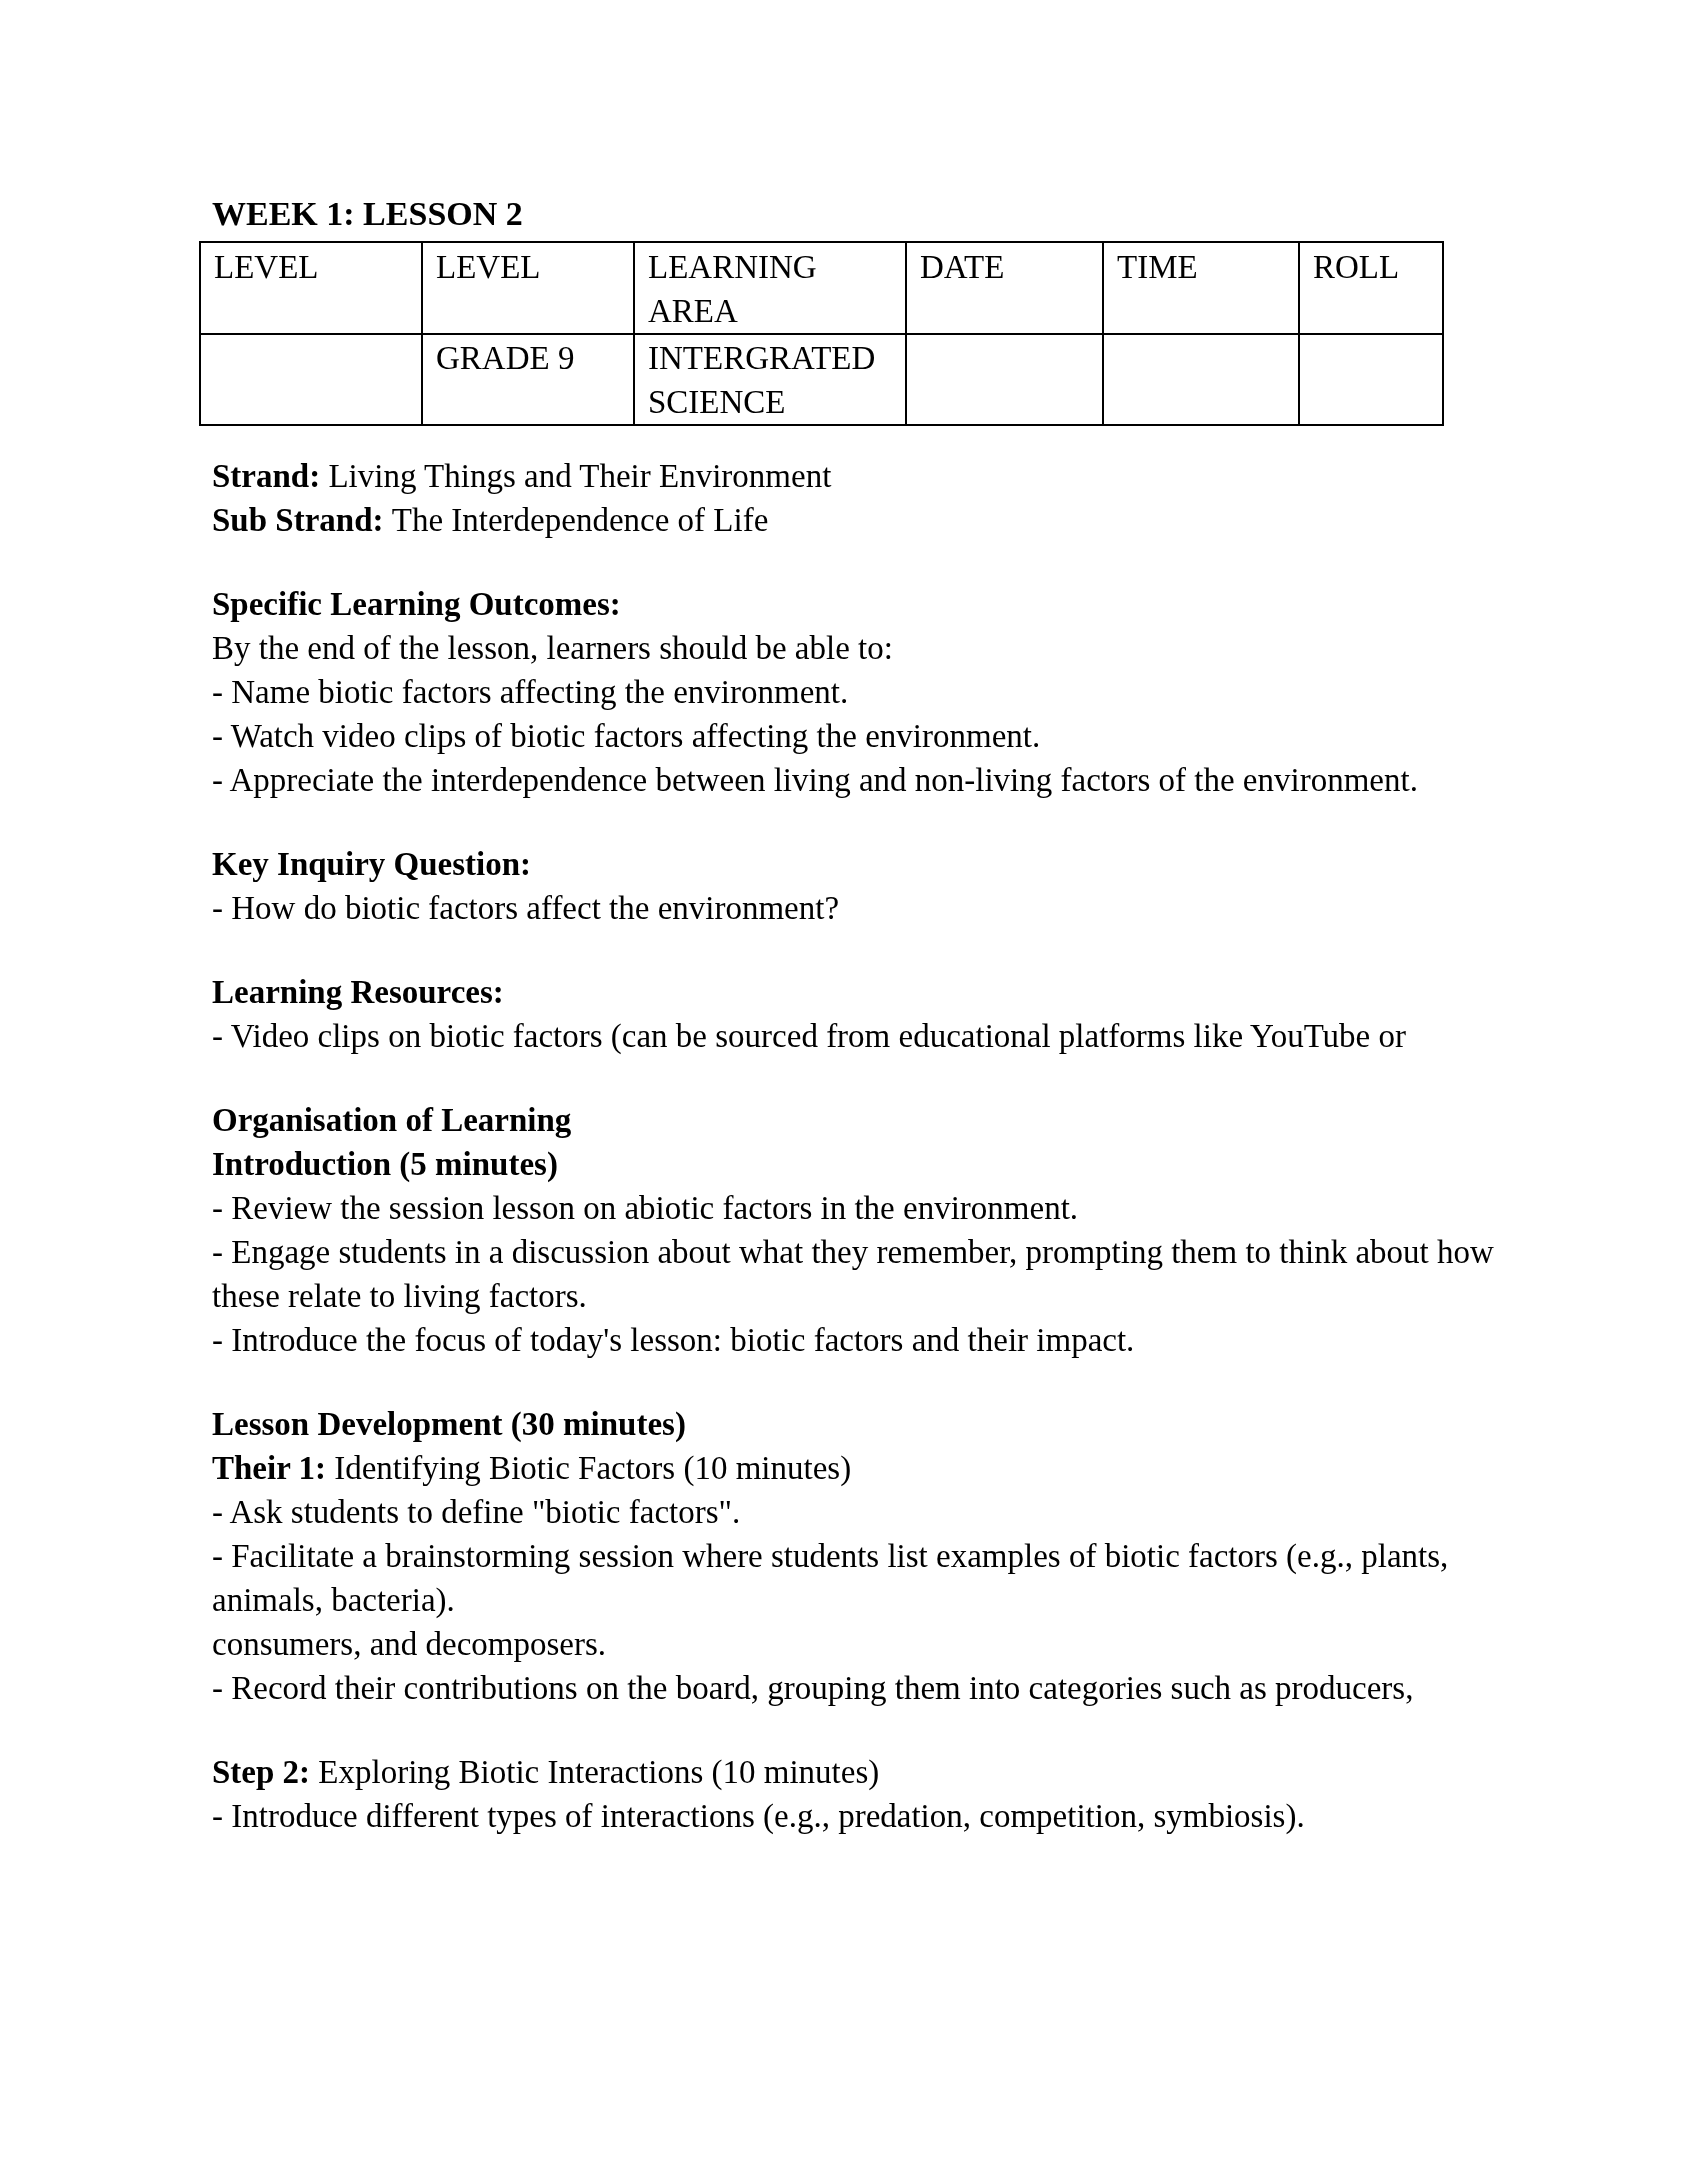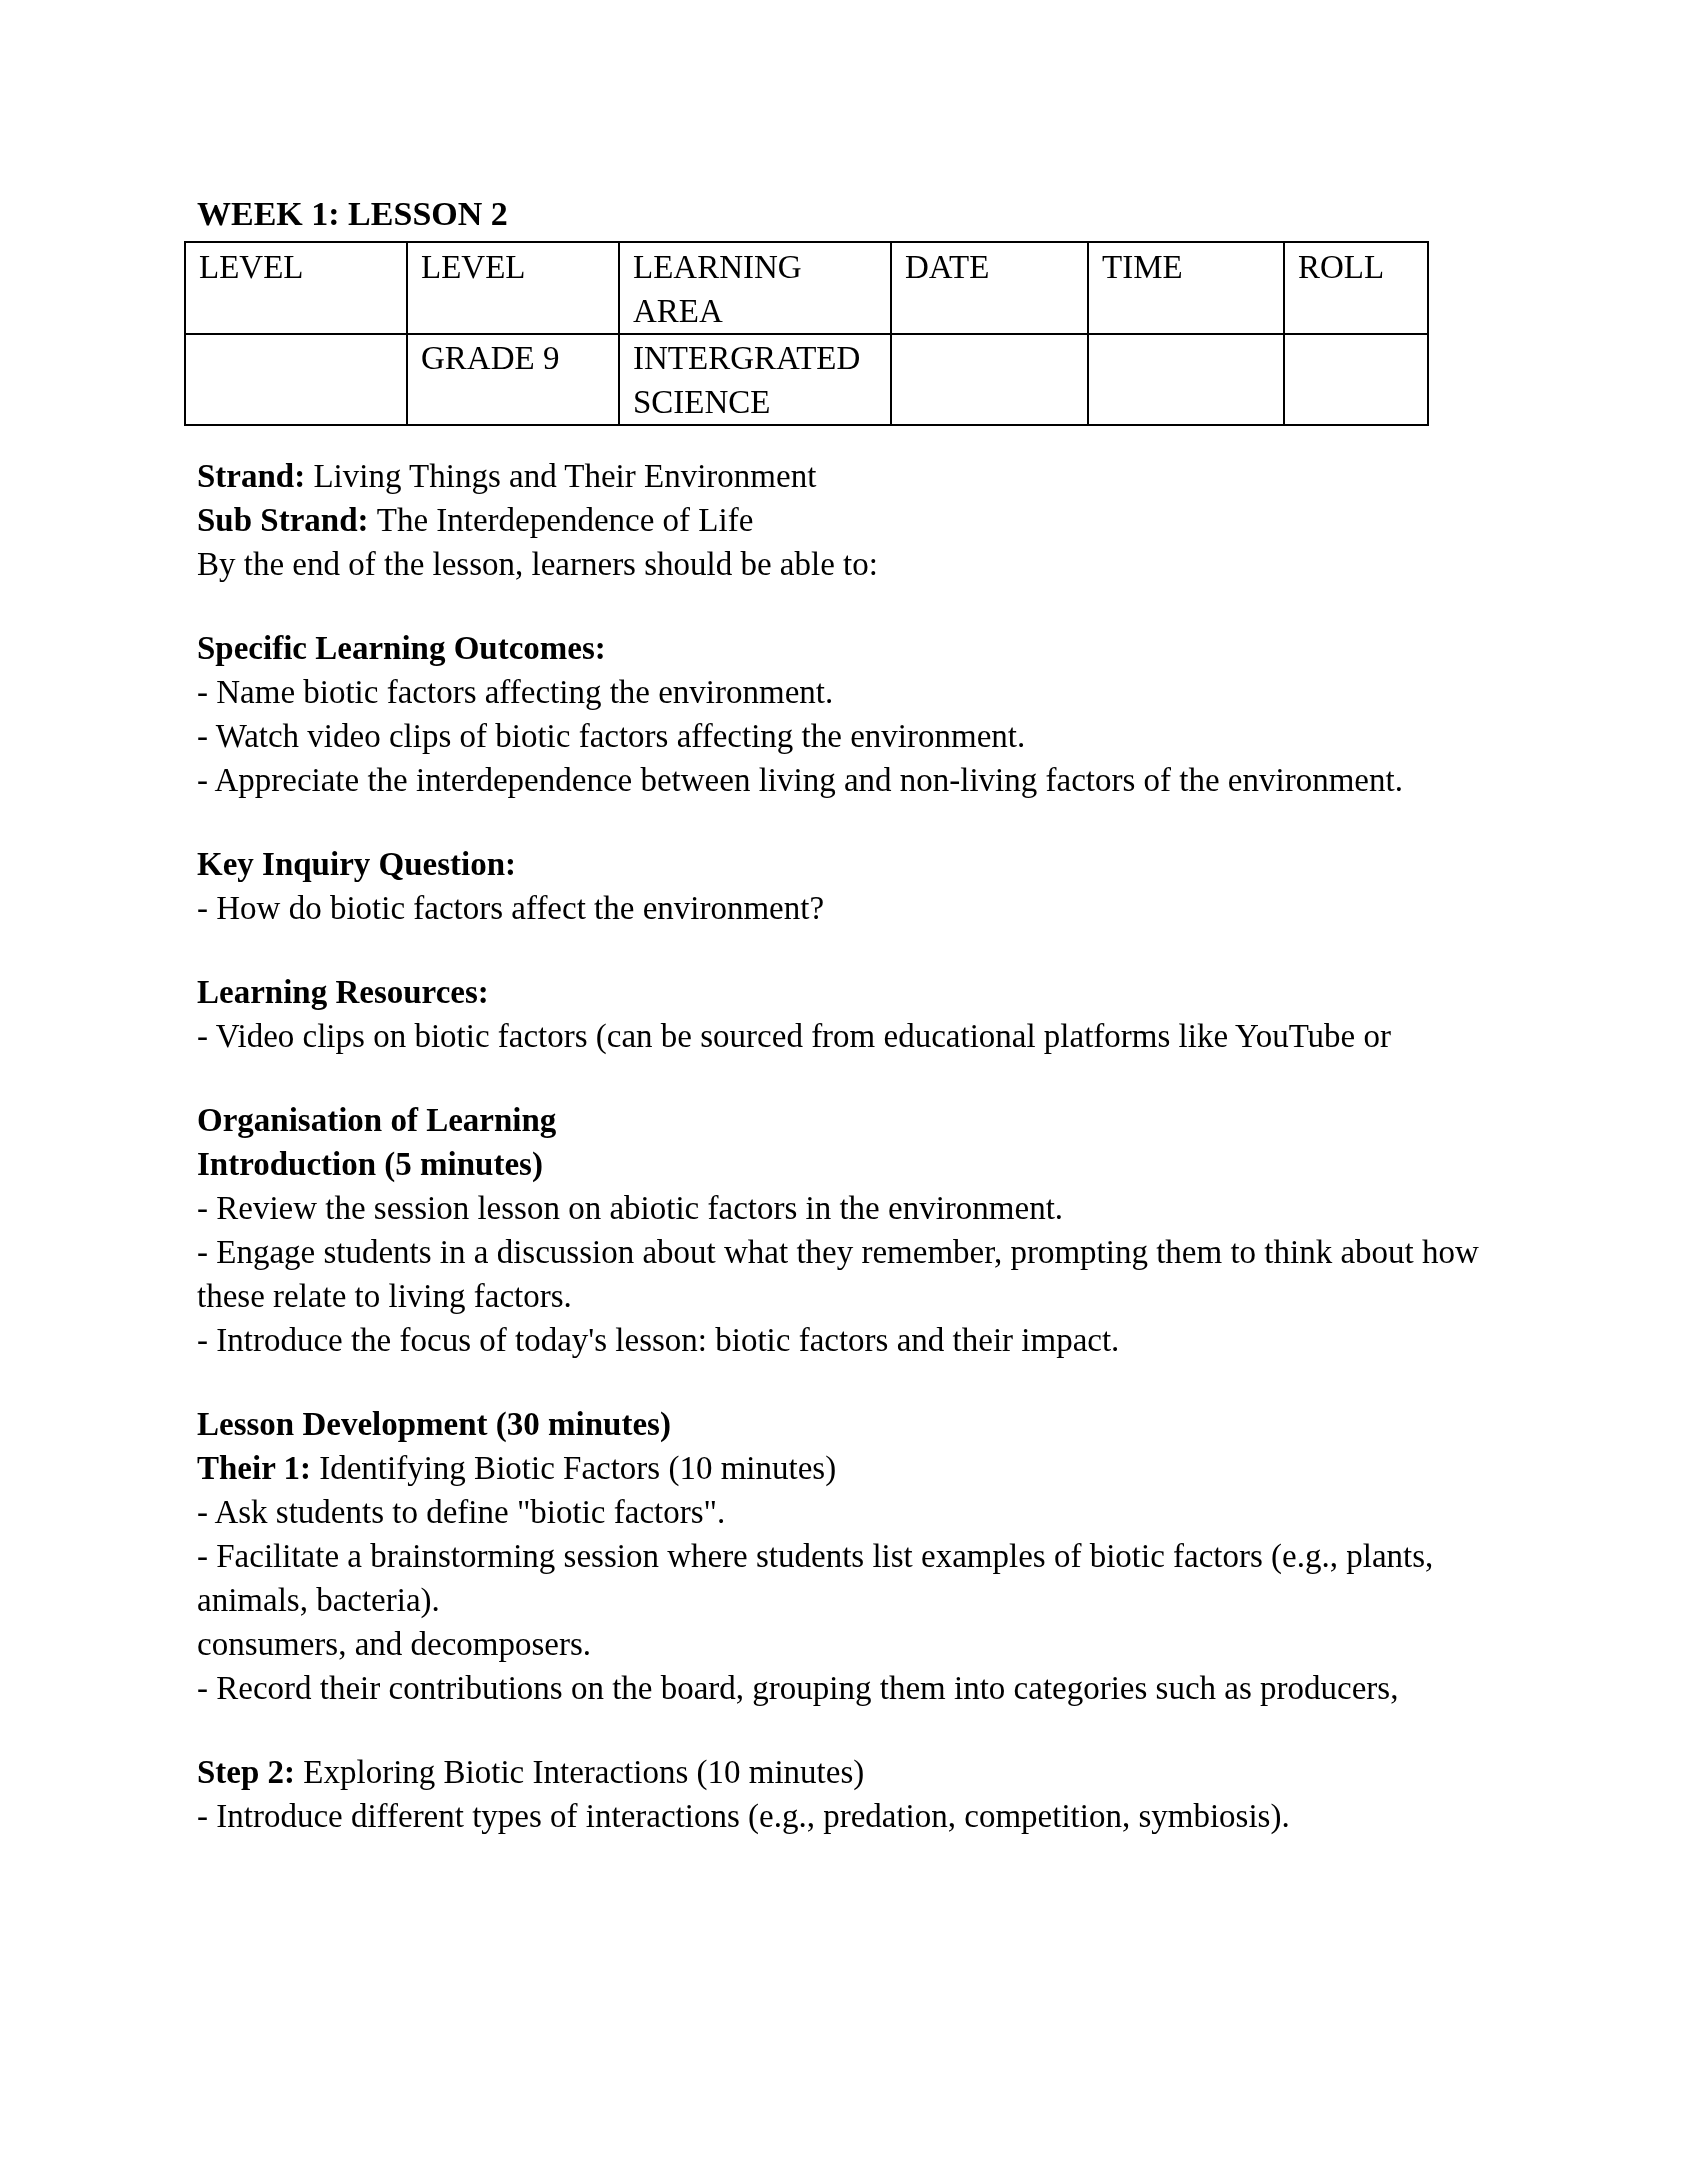--- a/index.html
+++ b/index.html
@@ -8,21 +8,21 @@
     position: relative;
     width: 1687px;
     height: 2183px;
     background: #ffffff;
     overflow: hidden;
     color: #000000;
     font-family: "Liberation Serif", "DejaVu Serif", serif;
     font-size: 33px;
     line-height: 44px;
   }
-  .content { padding: 192px 114px 0 197px; }
+  .content { padding: 192px 114px 0 197px; margin-left: 15px; }
   .doc-title { font-weight: bold; font-size: 34px; }
   table.info {
     border-collapse: collapse;
     table-layout: fixed;
     width: 1242px;
     margin: 5.3px 0 0 -13.2px;
   }
   table.info td {
     border: 2px solid #000;
     border-top-width: 2.6px;
@@ -72,22 +72,22 @@
         <td></td>
         <td></td>
         <td></td>
       </tr>
     </tbody>
       </table>
 
     <div class="line after-table"><span class="b">Strand: </span><span>Living Things and Their Environment</span></div>
     <div class="line"><span class="b">Sub Strand: </span><span>The Interdependence of Life</span></div>
 
+    <div class="line sec"><span class="b">Specific Learning Outcomes:</span><span></span></div>
     <div class="line"><span class="b"></span><span>By the end of the lesson, learners should be able to:</span></div>
-    <div class="line sec"><span class="b">Specific Learning Outcomes:</span><span></span></div>
     <div class="line"><span class="b"></span><span>- Name biotic factors affecting the environment.</span></div>
     <div class="line"><span class="b"></span><span>- Watch video clips of biotic factors affecting the environment.</span></div>
     <div class="line"><span class="b"></span><span>- Appreciate the interdependence between living and non-living factors of the environment.</span></div>
 
     <div class="line sec"><span class="b">Key Inquiry Question:</span><span></span></div>
     <div class="line"><span class="b"></span><span>- How do biotic factors affect the environment?</span></div>
 
     <div class="line sec"><span class="b">Learning Resources:</span><span></span></div>
     <div class="line"><span class="b"></span><span>- Video clips on biotic factors (can be sourced from educational platforms like YouTube or</span></div>
 

